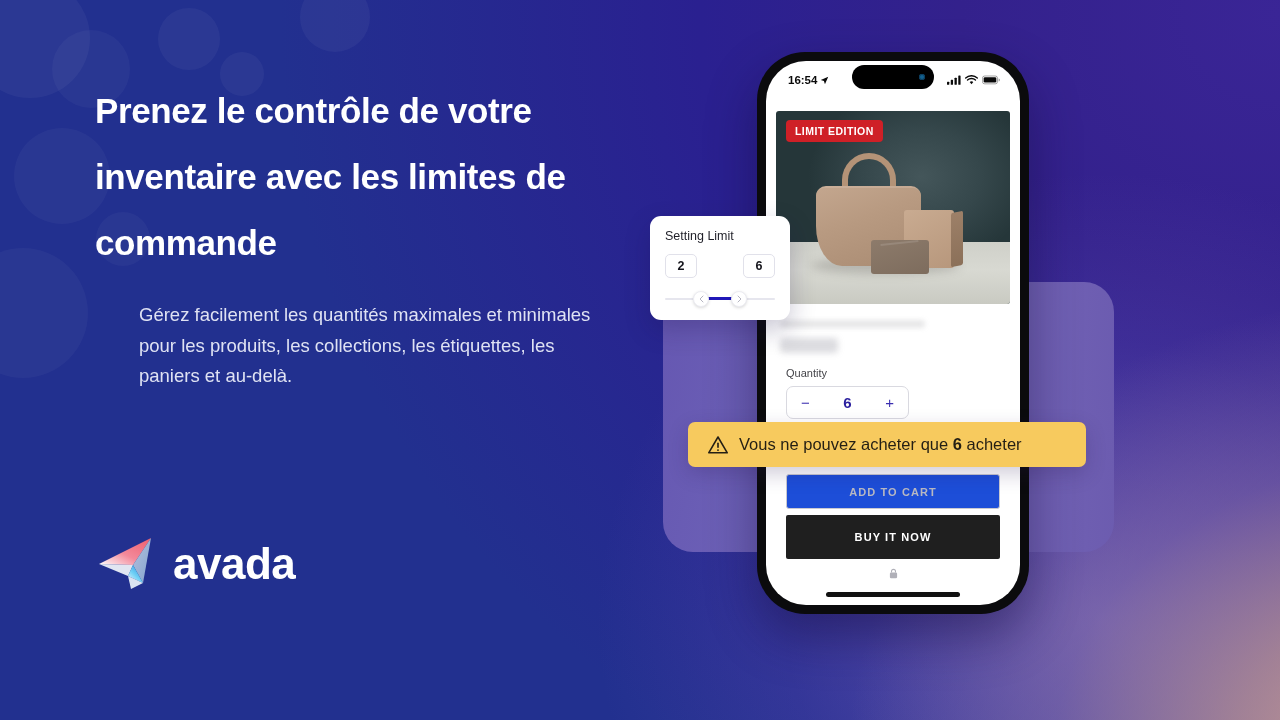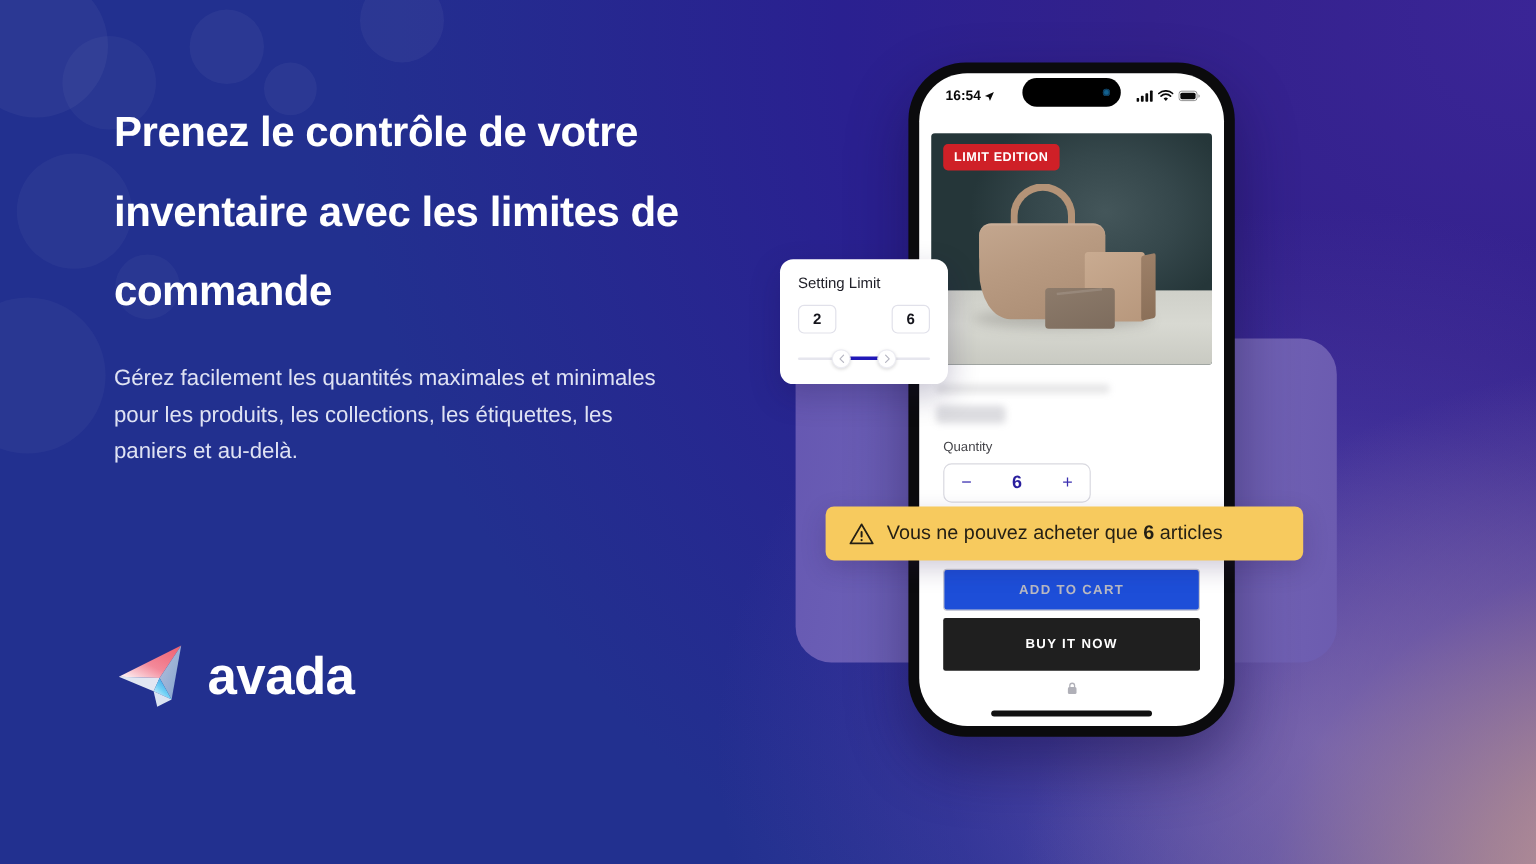--- a/index.html
+++ b/index.html
@@ -24,21 +24,21 @@
   .bokeh.b2 { background:rgba(255,255,255,0.035); }
 
   
   #left { position:absolute; left:95px; top:78px; width:520px; }
   h1.headline {
     font-size:35px; line-height:66px; font-weight:700; color:#ffffff;
     letter-spacing:-0.4px;
   }
   p.subhead {
     margin-top:24px; font-size:18.5px; line-height:30.5px;
-    color:#dfe2f3; font-weight:400; max-width:470px;
+    color:#dfe2f3; font-weight:400; max-width:470px;margin-left:44px;
   }
 
   
   #logo { position:absolute; left:97px; top:536px; display:flex; align-items:center; gap:14px; }
   #logo .mark { width:62px; height:55px; display:block; }
   #logo .word { font-size:44px; font-weight:600; color:#ffffff; letter-spacing:-0.5px; line-height:1; }
 
   
   #purple-panel {
     position:absolute; left:663px; top:282px; width:451px; height:270px;
@@ -355,17 +355,17 @@
     </div>
   </div>
 
   <div id="warn">
     <svg width="22" height="20" viewBox="0 0 24 22">
       <path d="M12 2.2 L22.2 19.6 H1.8 Z" fill="none" stroke="#241f14" stroke-width="1.7" stroke-linejoin="round"></path>
       <rect x="11.1" y="8.2" width="1.8" height="6.1" rx="0.9" fill="#241f14"></rect>
       <circle cx="12" cy="16.6" r="1.05" fill="#241f14"></circle>
     </svg>
     <div class="msg">
-      <span>Vous ne pouvez acheter que </span><b>6</b><span> articles</span>
+      <span>Vous ne pouvez acheter que </span><b>6</b><span> acheter</span>
     </div>
   </div>
 
 </div>
 
 </body></html>

